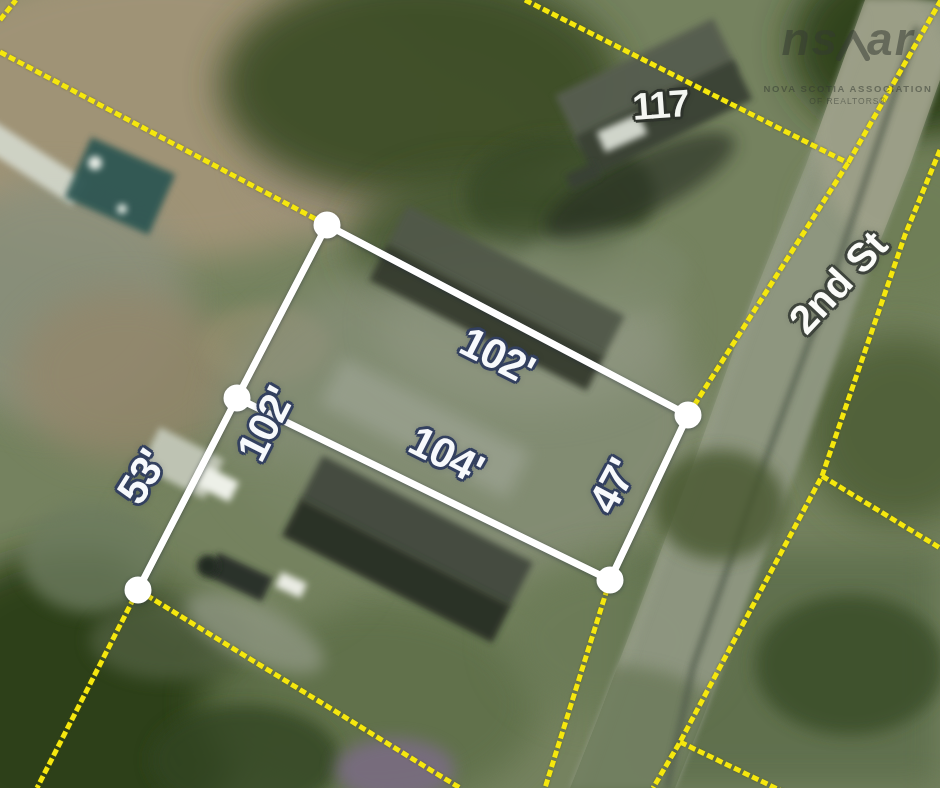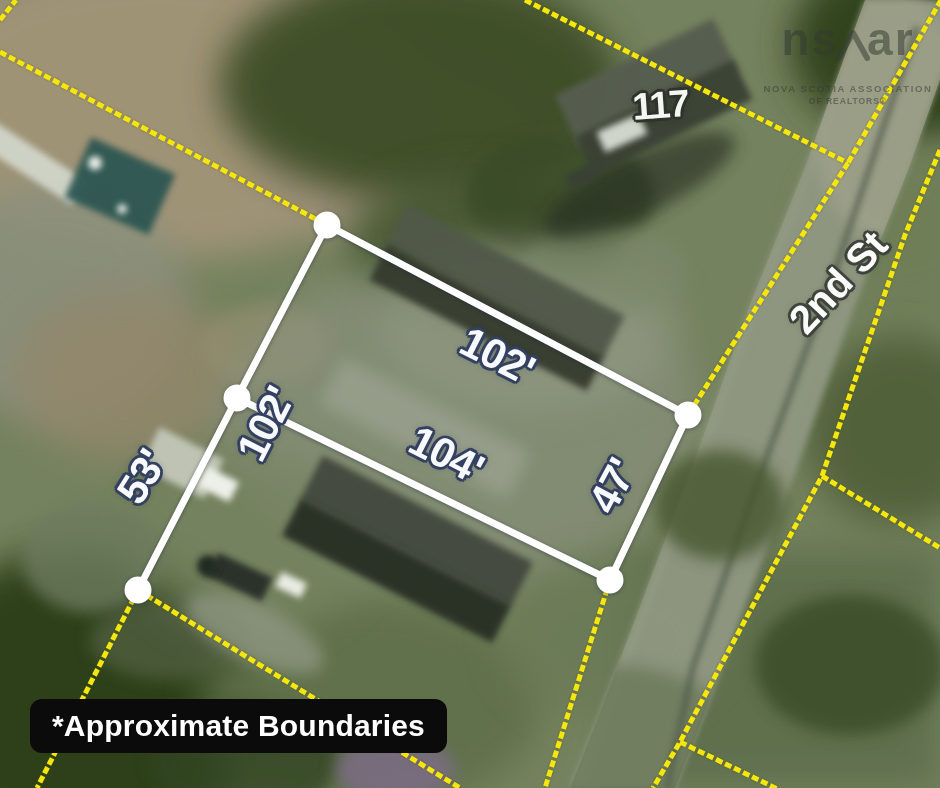--- a/index.html
+++ b/index.html
@@ -34,24 +34,24 @@
   }
   .banner{
     position:absolute;left:30px;top:699px;height:54px;padding:0 22px;border-radius:12px;
     background:#0b0b0c;color:#ffffff;font-weight:700;font-size:30px;letter-spacing:0.2px;
     display:flex;align-items:center;white-space:nowrap;
   }
   .watermark{
     position:absolute;left:760px;top:16px;width:176px;color:rgba(52,58,50,.52);
     text-align:center;line-height:1;user-select:none;
   }
-  .wm-brand{font-weight:700;font-size:46px;letter-spacing:2px;display:flex;align-items:flex-end;justify-content:center;}
+  .wm-brand{font-weight:700;font-size:46px;letter-spacing:2px;display:flex;align-items:flex-end;justify-content:center;font-style:italic;}
   .wm-roof{width:34px;height:34px;margin:0 -3px 1px -3px;}
   .wm-line1{font-size:9.5px;font-weight:700;letter-spacing:1.6px;margin-top:22px;white-space:nowrap;}
-  .wm-line2{font-size:8.5px;font-weight:700;letter-spacing:1px;margin-top:3px;white-space:nowrap;}
+  .wm-line2{font-size:8.5px;font-weight:400;letter-spacing:1px;margin-top:3px;white-space:nowrap;}
 </style>
 </head>
 <body>
 
 <div class="stage">
 
   <svg class="mapsvg" width="940" height="788" viewBox="0 0 940 788">
     <defs>
       <filter id="b18" x="-60%" y="-60%" width="220%" height="220%">
           <feGaussianBlur stdDeviation="18"></feGaussianBlur>
@@ -197,14 +197,13 @@
       <span>ns</span>
       <svg class="wm-roof" viewBox="0 0 36 34">
         <path d="M3,32 L18,5 L33,32" fill="none" stroke="currentColor" stroke-width="6" stroke-linecap="round" stroke-linejoin="round"></path>
       </svg>
       <span>ar</span>
     </div>
     <div class="wm-line1">NOVA SCOTIA ASSOCIATION</div>
     <div class="wm-line2">OF REALTORS®</div>
   </div>
 
-  <div class="banner">*Approximate Boundaries</div>
 </div>
 
 </body></html>

